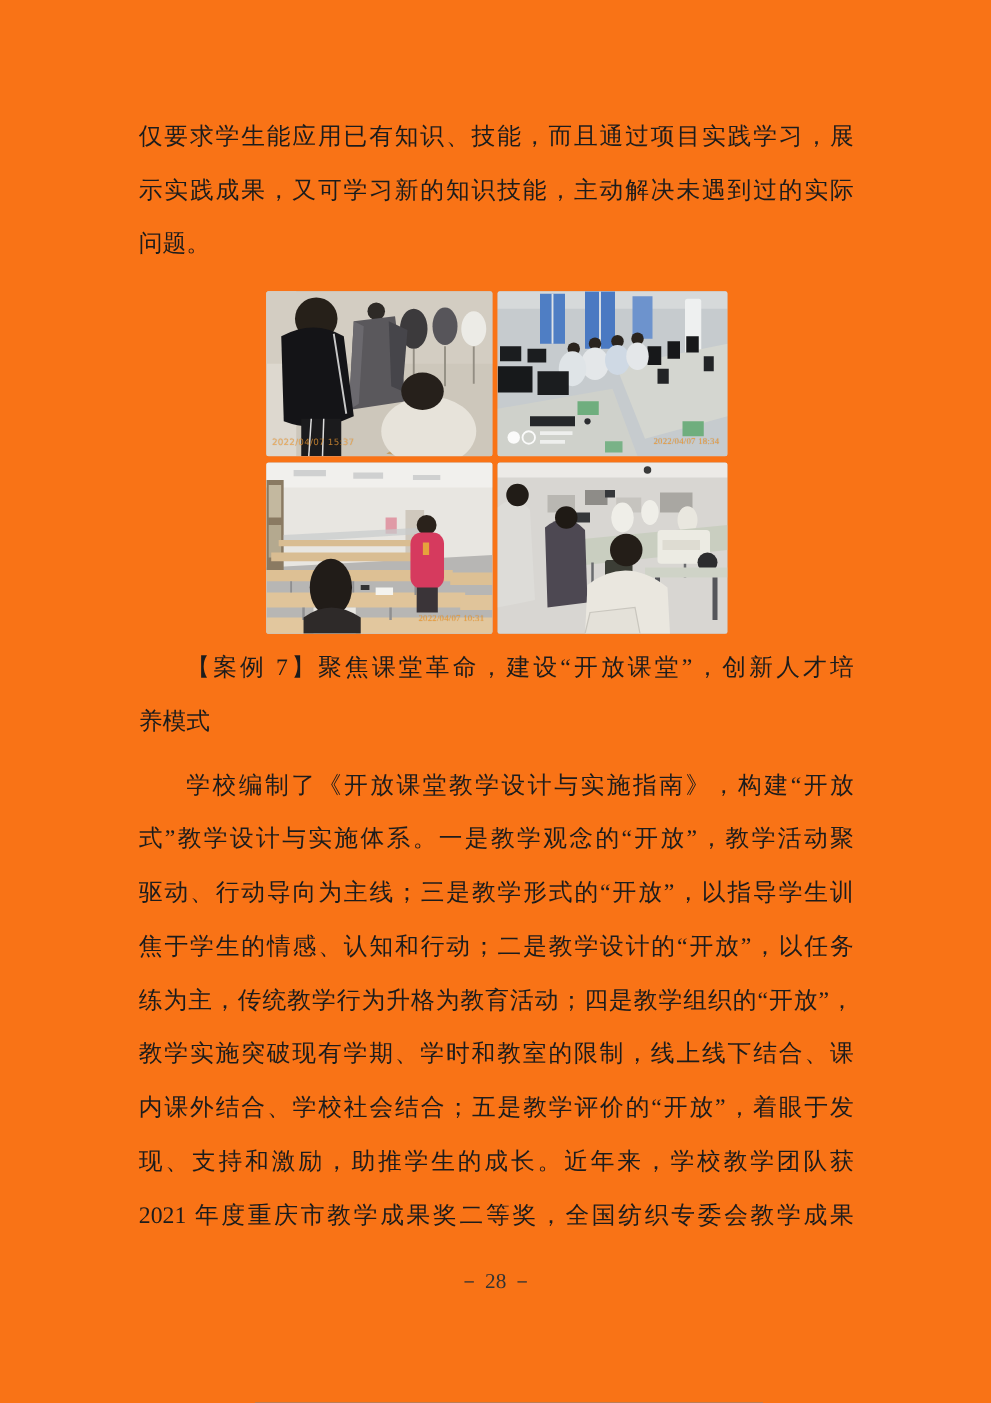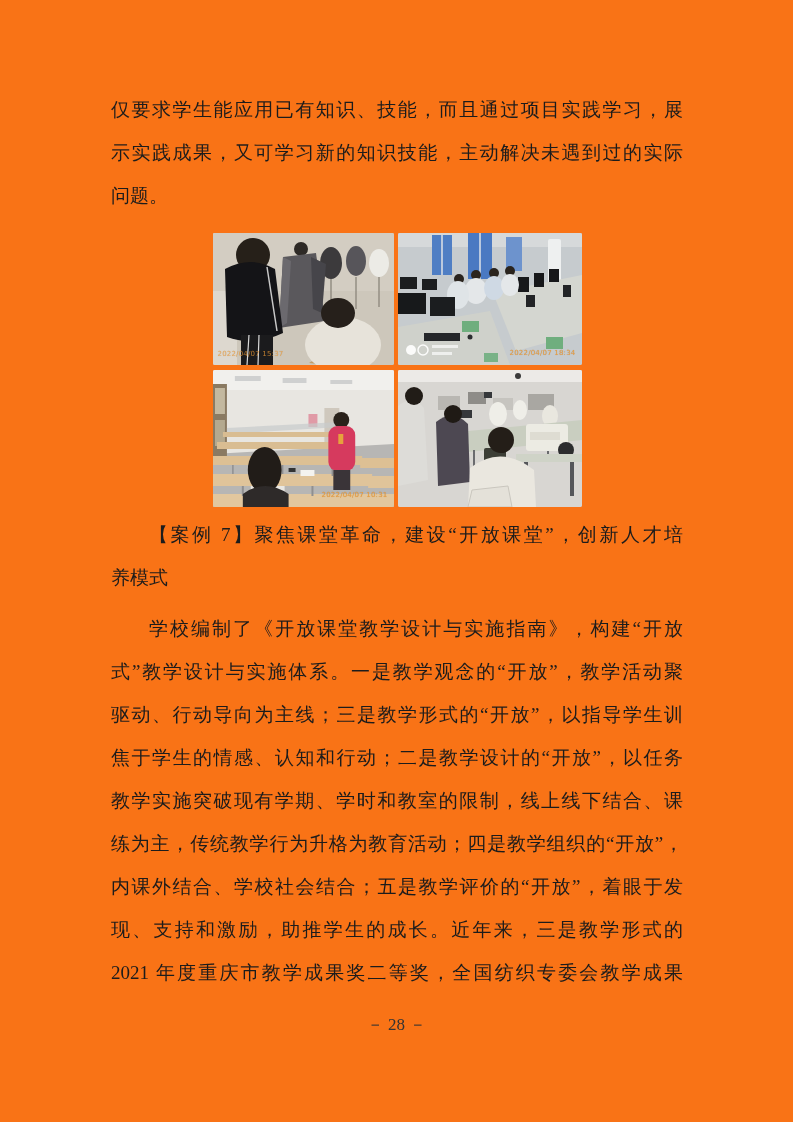--- a/index.html
+++ b/index.html
@@ -51,21 +51,21 @@
     position:absolute;
     font-family:"DejaVu Sans","Liberation Sans",sans-serif;
     font-size:7px;
     letter-spacing:.2px;
     color:#f09c35;
     text-shadow:0 0 1px rgba(0,0,0,.25);
     pointer-events:none;
     margin-top:39px;
   }
   .stamp.bl{left:5px;bottom:7px;opacity:.75;}
-  .stamp.br{right:6px;bottom:8px;opacity:.95;}
+  .stamp.br{right:6px;bottom:8px;opacity:.95;font-family:Liberation Serif, serif;}
 
   .caption{
     margin-top:10px;
     height:26px;
     line-height:26px;
     text-align:center;
     font-size:19px;
   }
   .heading{ margin-top:6px; }
   .bodypara{ margin-top:8px; }
@@ -241,22 +241,22 @@
     <div class="heading">
       <div class="tline indent">【案例 7】聚焦课堂革命，建设“开放课堂”，创新人才培</div>
       <div class="tline short">养模式</div>
     </div>
 
     <div class="bodypara">
       <div class="tline indent">学校编制了《开放课堂教学设计与实施指南》，构建“开放</div>
       <div class="tline">式”教学设计与实施体系。一是教学观念的“开放”，教学活动聚</div>
       <div class="tline">驱动、行动导向为主线；三是教学形式的“开放”，以指导学生训</div>
       <div class="tline">焦于学生的情感、认知和行动；二是教学设计的“开放”，以任务</div>
+      <div class="tline">练为主，传统教学行为升格为教育活动；四是教学组织的“开放”，</div>
       <div class="tline">教学实施突破现有学期、学时和教室的限制，线上线下结合、课</div>
-      <div class="tline">练为主，传统教学行为升格为教育活动；四是教学组织的“开放”，</div>
       <div class="tline">内课外结合、学校社会结合；五是教学评价的“开放”，着眼于发</div>
-      <div class="tline">现、支持和激励，助推学生的成长。近年来，三是教学形式的</div>
+      <div class="tline">现、支持和激励，助推学生的成长。近年来，学校教学团队获</div>
       <div class="tline">2021 年度重庆市教学成果奖二等奖，全国纺织专委会教学成果</div>
     </div>
   </div>
 
   <div class="footer">－ 28 －</div>
 </div>
 
 </body></html>

